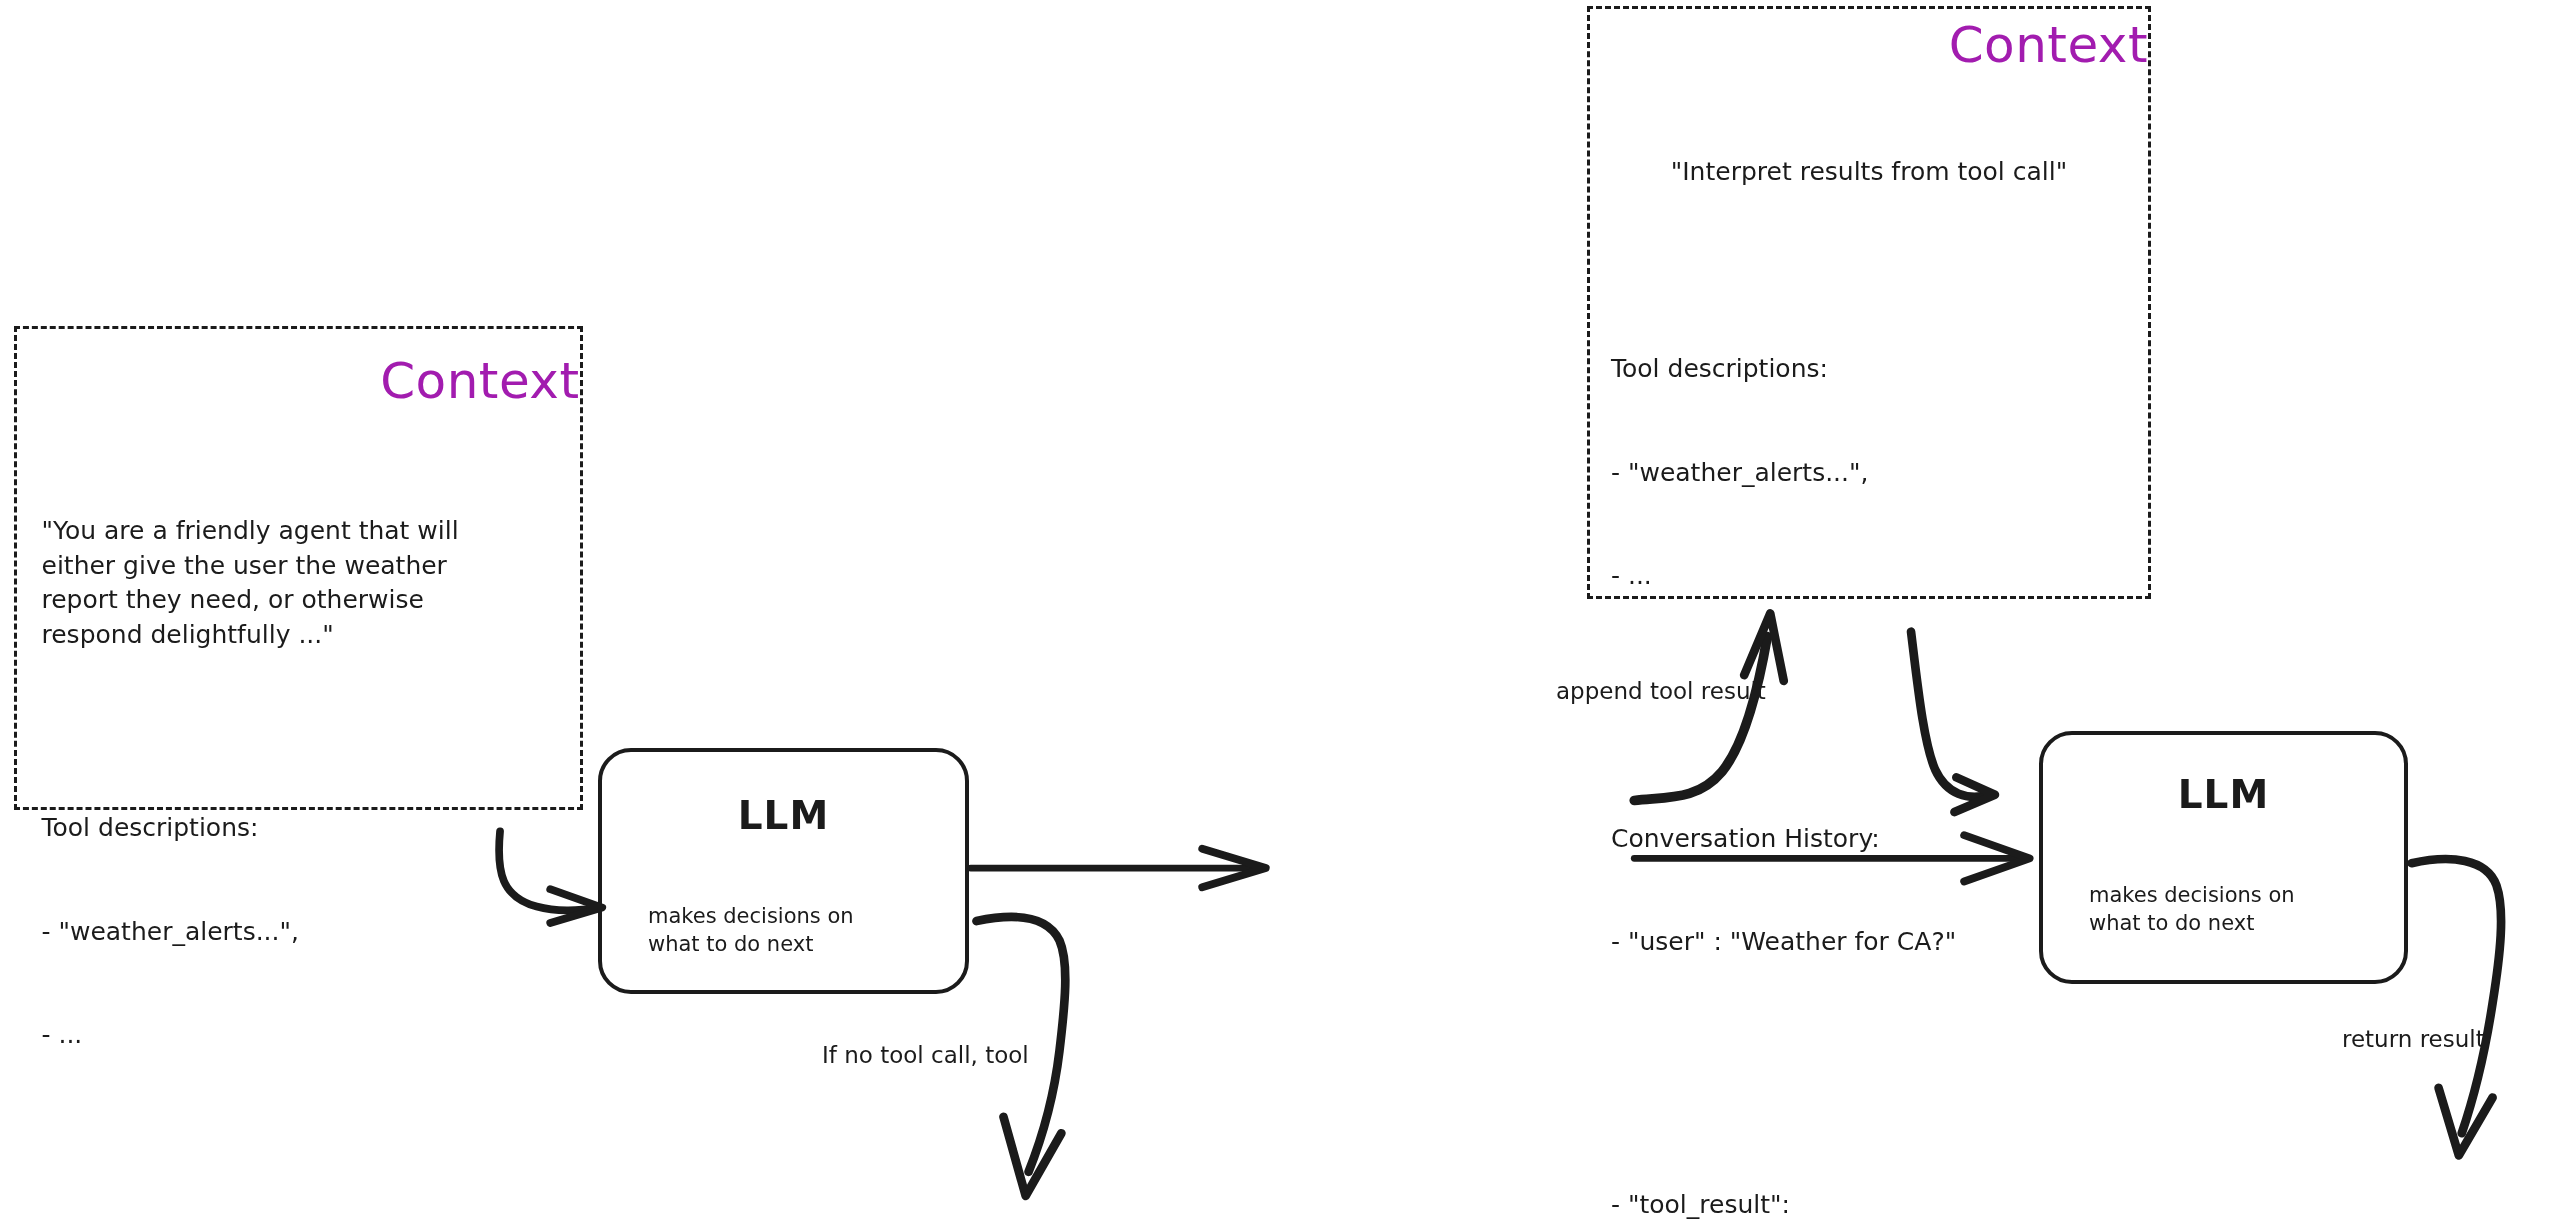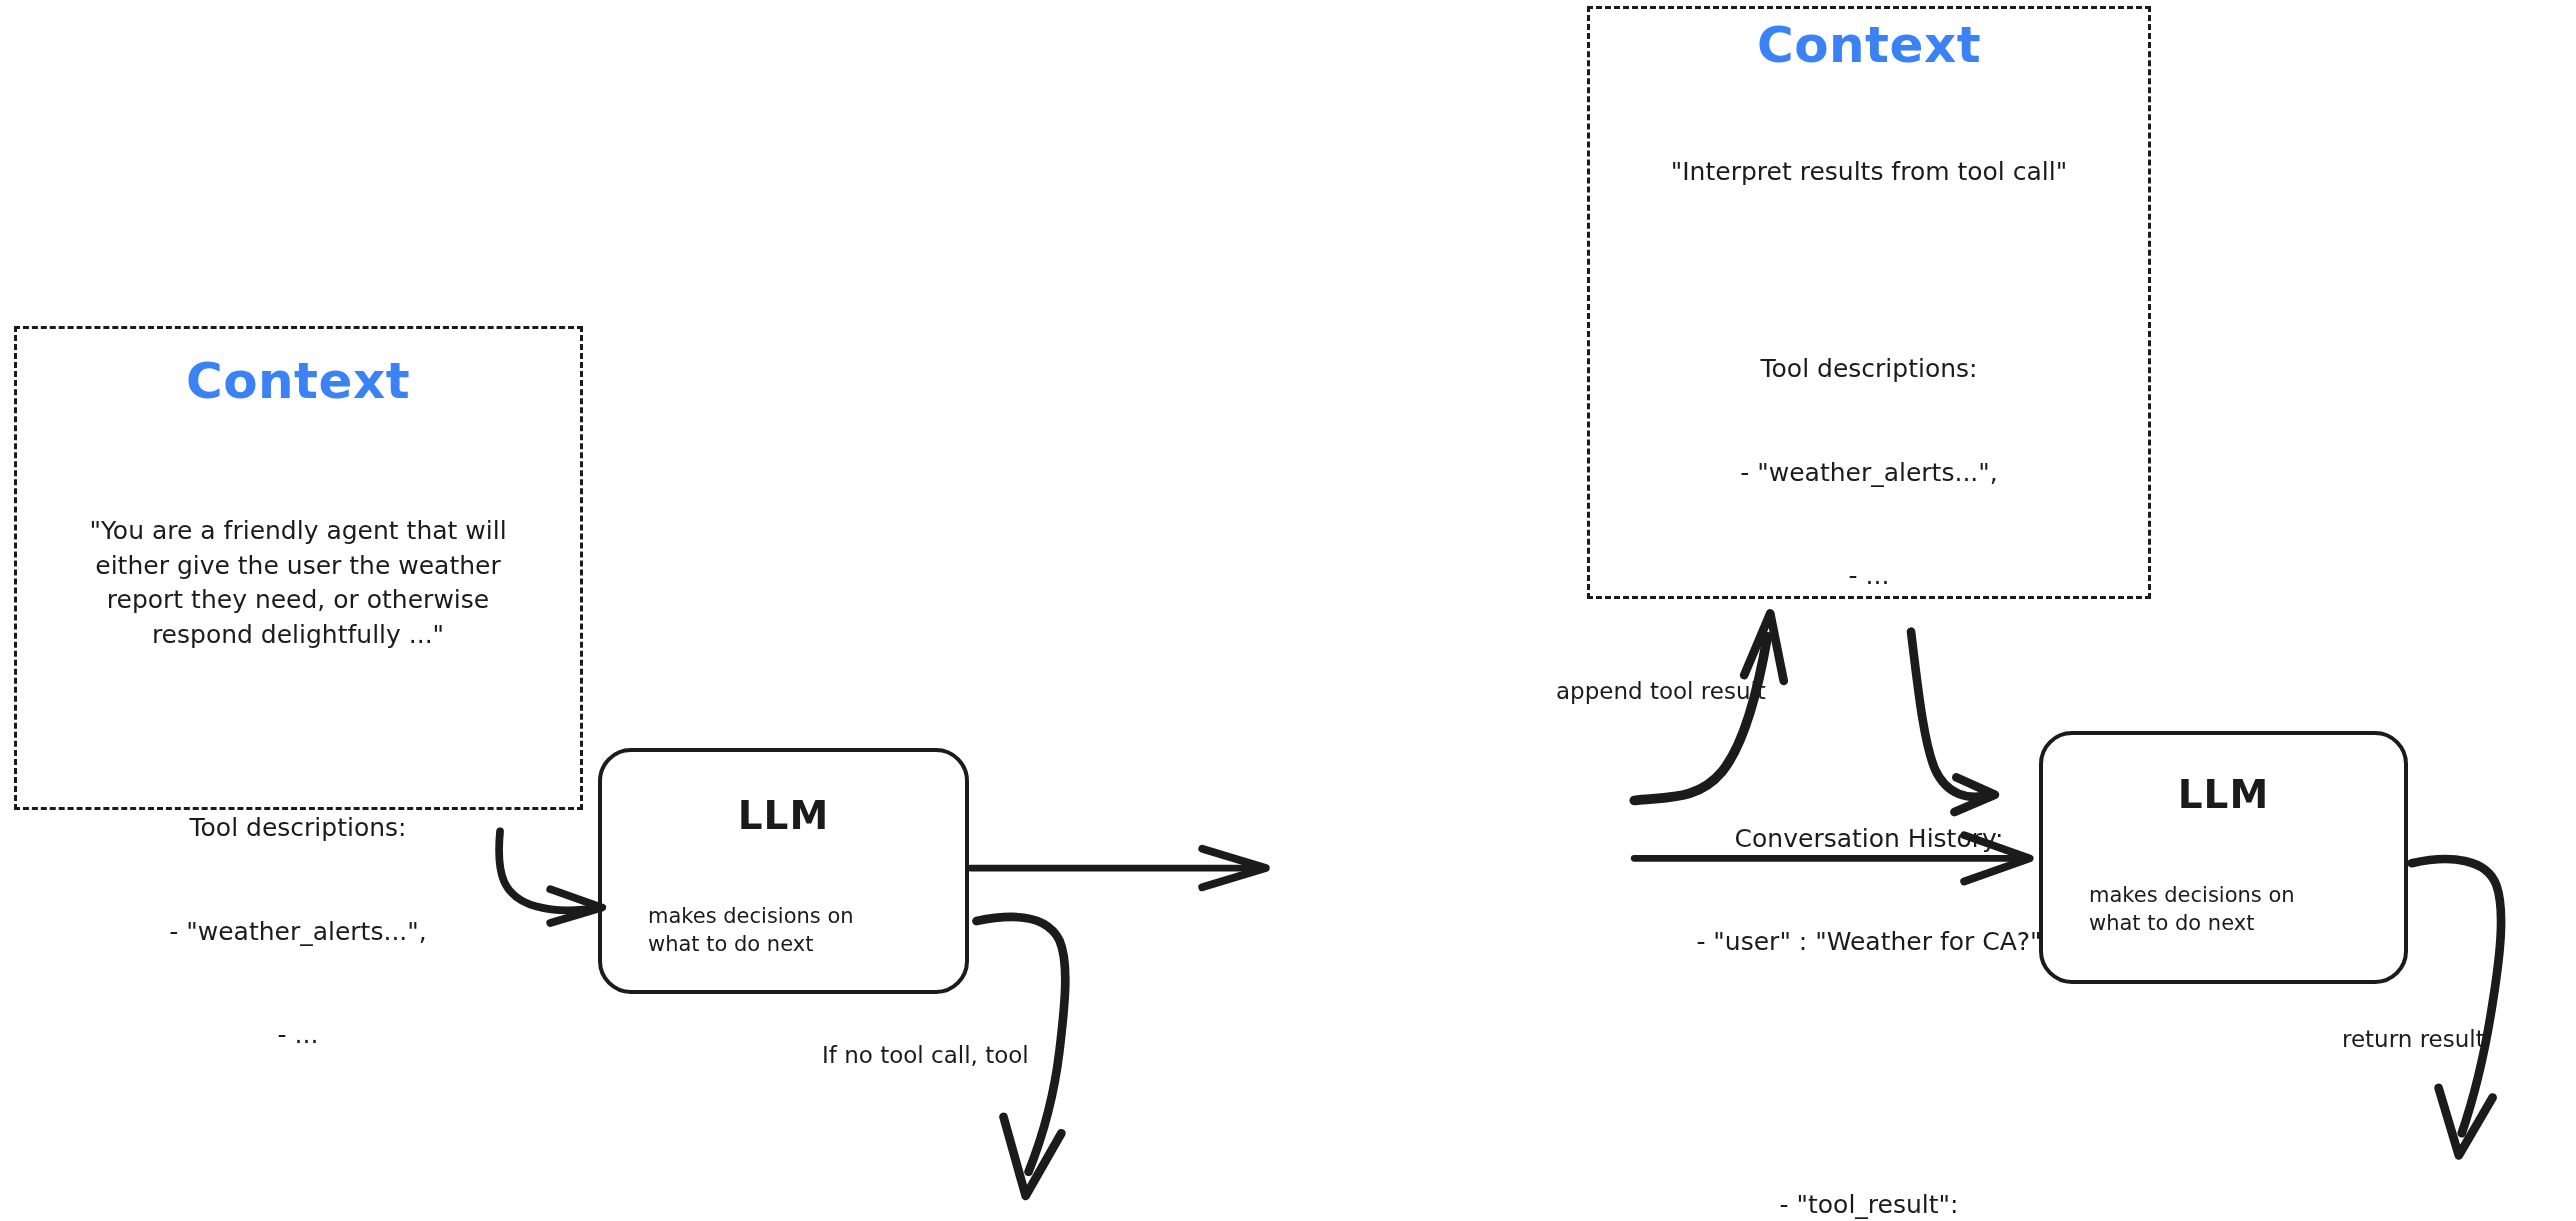--- a/index.html
+++ b/index.html
@@ -20,36 +20,35 @@
 
   
   .context-box {
     position: absolute;
     box-sizing: border-box;
     border: 3.9px dashed #1b1b1b;
     background: transparent;
     padding: 0;
   }
   .ctx-title {
-    text-align: center;
+    text-align: right;
     font-size: 50px;
-    font-weight: 700;
+    font-weight: 400;
     letter-spacing: 0.5px;
     line-height: 1.0;
-    color: #3b82f6;
+    color: #a21caf;
   }
   .ctx-body {
     font-size: 25px;
     line-height: 1.38;
     color: #1b1b1b;
     white-space: pre-wrap;
   }
   .ctx-block {
     margin-bottom: 21px;
-    text-align: center;
   }
   .ctx-block:last-child { margin-bottom: 0; }
   .ctx-line { white-space: pre; }
 
   
   #context-left {
     left: 13.5px;
     top: 326px;
     width: 569px;
     height: 484px;

